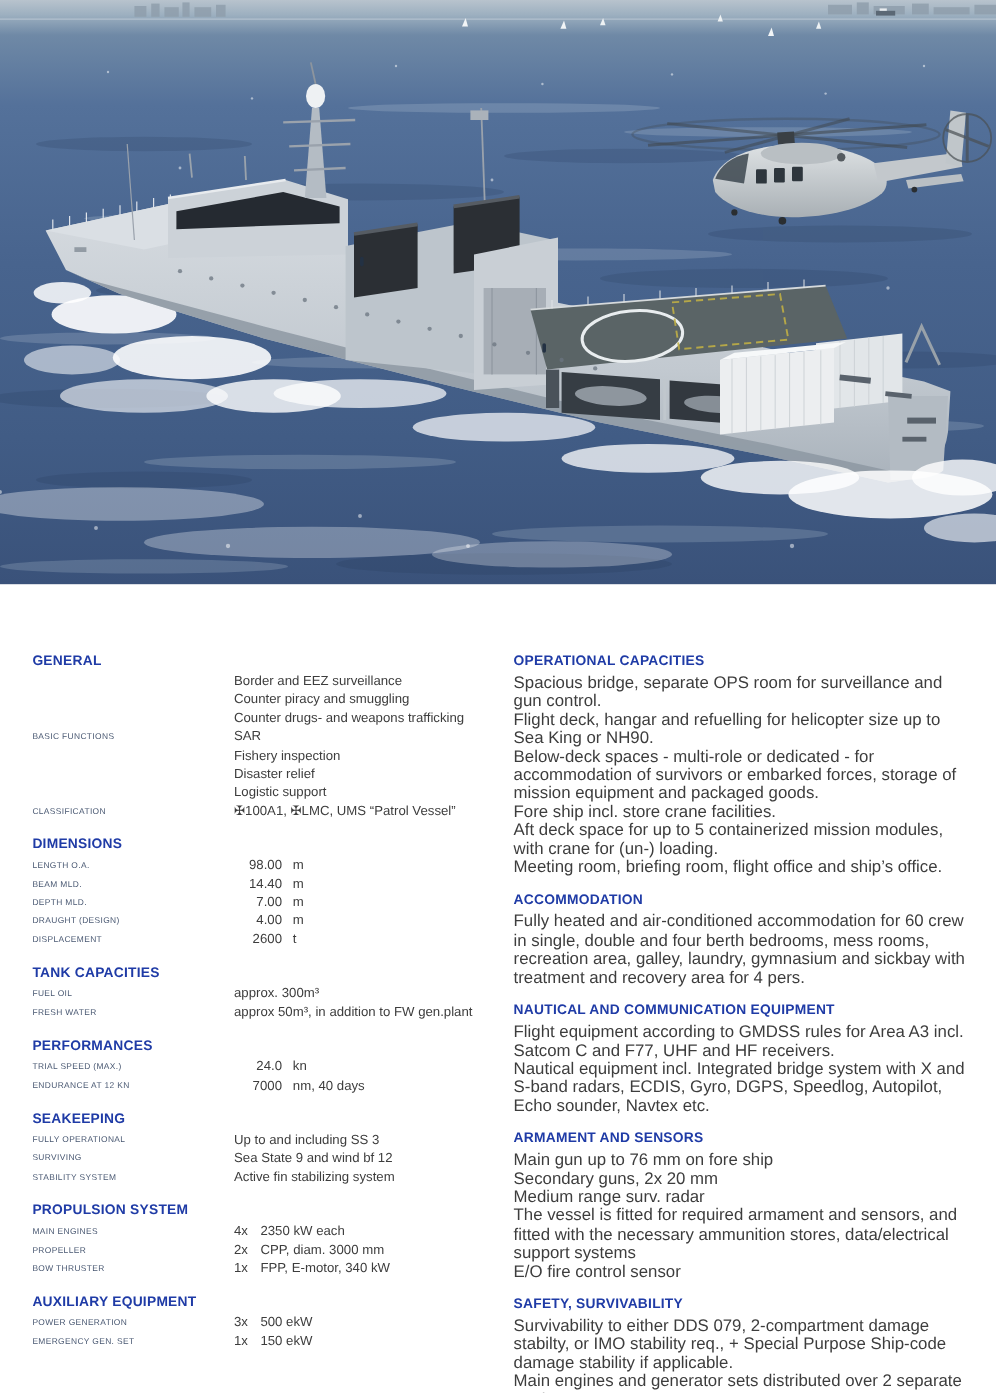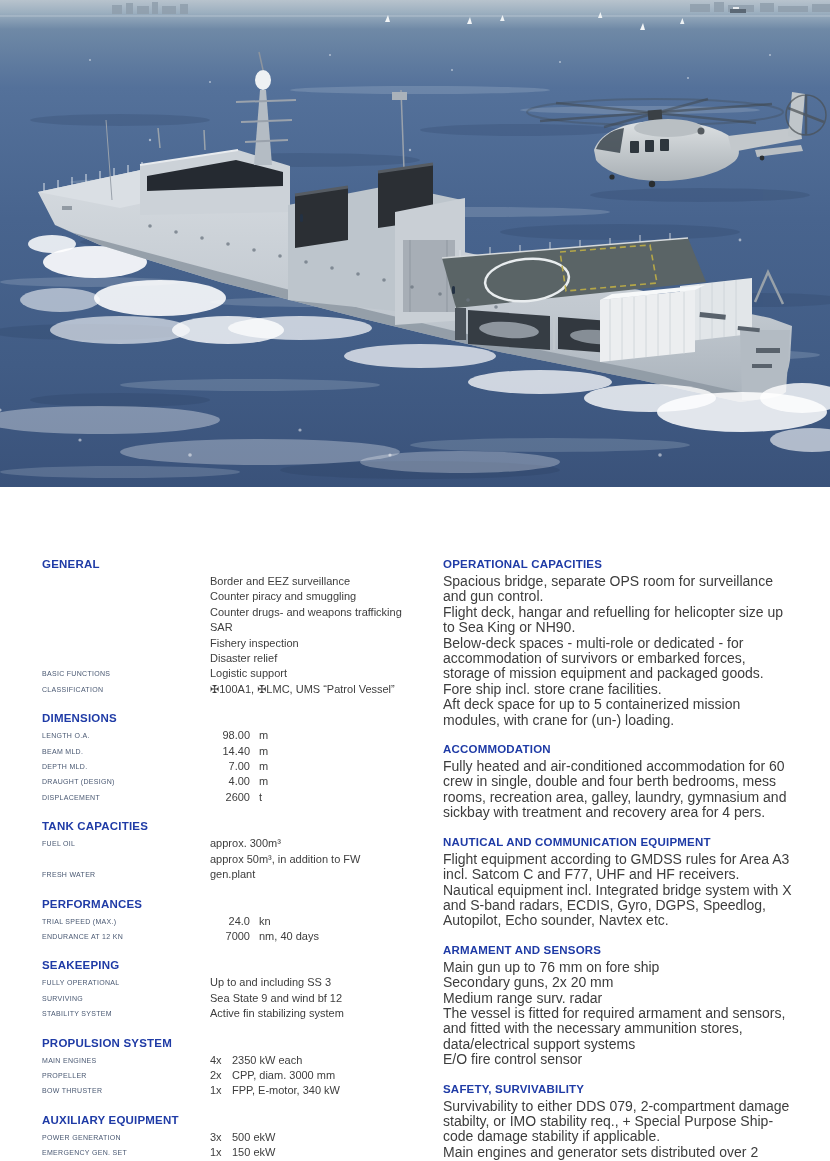--- a/index.html
+++ b/index.html
@@ -8,25 +8,25 @@
     --body-text:#3d3d3d;
     --page-bg:#ffffff;
   }
   html,body{margin:0;padding:0;background:#e9e9e9;}
   .page{position:relative;width:830px;height:1161px;background:var(--page-bg);
         font-family:"Liberation Sans",sans-serif;overflow:hidden;margin:0 auto;}
   .hero{position:absolute;top:0;left:0;width:830px;height:487px;}
   .specs{position:absolute;top:543px;left:0;width:830px;height:618px;}
   .col-left{position:absolute;left:27px;top:0;width:394px;}
   .col-right{position:absolute;left:428px;top:0;width:383px;}
-  .sec{margin:15px;}
+  .sec{margin:0;}
   .sec-title{font-weight:bold;font-size:11.5px;line-height:13px;color:var(--heading-blue);
              letter-spacing:.2px;margin:14px 0 3px 0;}
   .sec:first-child > .sec-title{margin-top:2px;}
-  .spec-row{display:flex;align-items:flex-end;}
+  .spec-row{display:flex;align-items:center;}
   .spec-label{width:168px;flex:none;font-size:7px;line-height:15.4px;color:var(--label-blue);
               letter-spacing:.3px;}
   .spec-value{font-size:11px;line-height:15.4px;color:var(--body-text);}
   .spec-value .num{display:inline-block;width:40px;text-align:right;margin-right:9px;}
   .spec-value .qty{display:inline-block;width:22px;}
   .para{font-size:14px;line-height:15.4px;color:var(--body-text);margin:0;}
 </style>
 </head>
 <body>
 
@@ -454,20 +454,21 @@
         </div>
       </div>
     <div class="col-right" id="col-right">
         <div class="sec">
           <div class="sec-title">OPERATIONAL CAPACITIES</div>
           <p class="para">Spacious bridge, separate OPS room for surveillance and gun control.</p>
           <p class="para">Flight deck, hangar and refuelling for helicopter size up to Sea King or NH90.</p>
           <p class="para">Below-deck spaces - multi-role or dedicated - for accommodation of survivors or embarked forces, storage of mission equipment and packaged goods.</p>
           <p class="para">Fore ship incl. store crane facilities.</p>
           <p class="para">Aft deck space for up to 5 containerized mission modules, with crane for (un-) loading.</p>
+          <p class="para">Meeting room, briefing room, flight office and ship’s office.</p>
         </div>
         <div class="sec">
           <div class="sec-title">ACCOMMODATION</div>
           <p class="para">Fully heated and air-conditioned accommodation for 60 crew in single, double and four berth bedrooms, mess rooms, recreation area, galley, laundry, gymnasium and sickbay with treatment and recovery area for 4 pers.</p>
         </div>
         <div class="sec">
           <div class="sec-title">NAUTICAL AND COMMUNICATION EQUIPMENT</div>
           <p class="para">Flight equipment according to GMDSS rules for Area A3 incl. Satcom C and F77, UHF and HF receivers.</p>
           <p class="para">Nautical equipment incl. Integrated bridge system with X and S-band radars, ECDIS, Gyro, DGPS, Speedlog, Autopilot, Echo sounder, Navtex etc.</p>
         </div>

